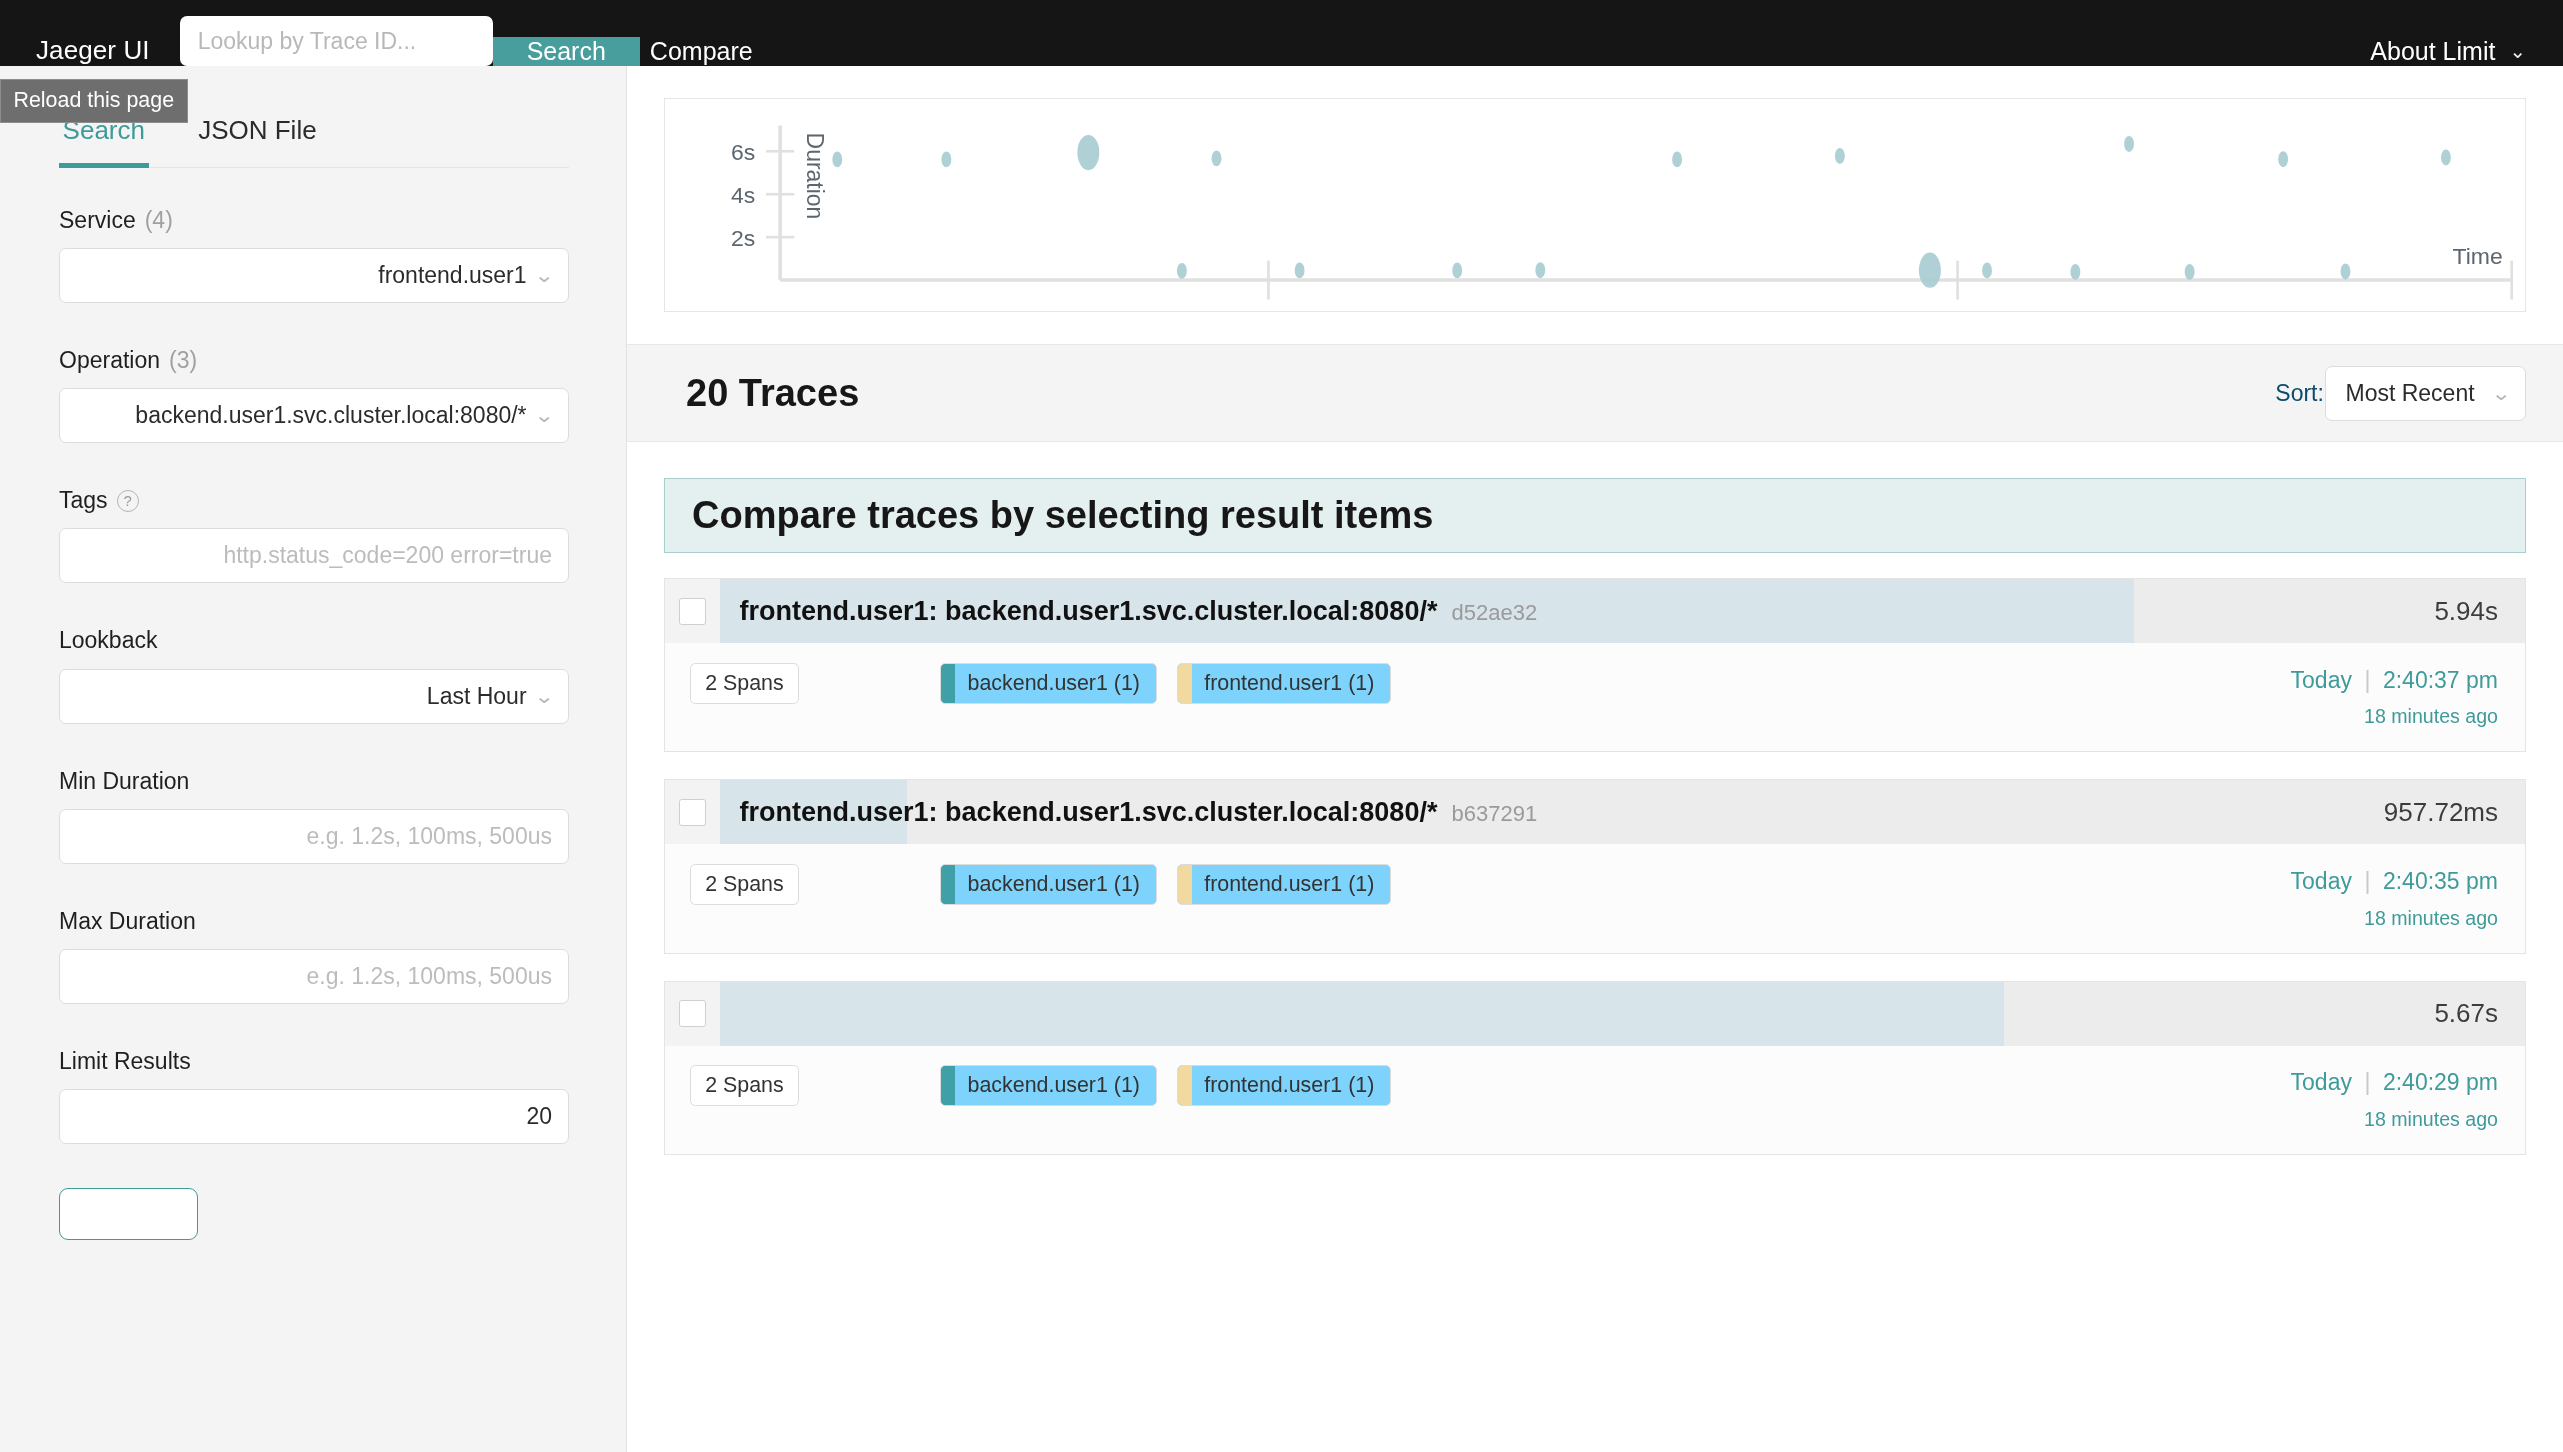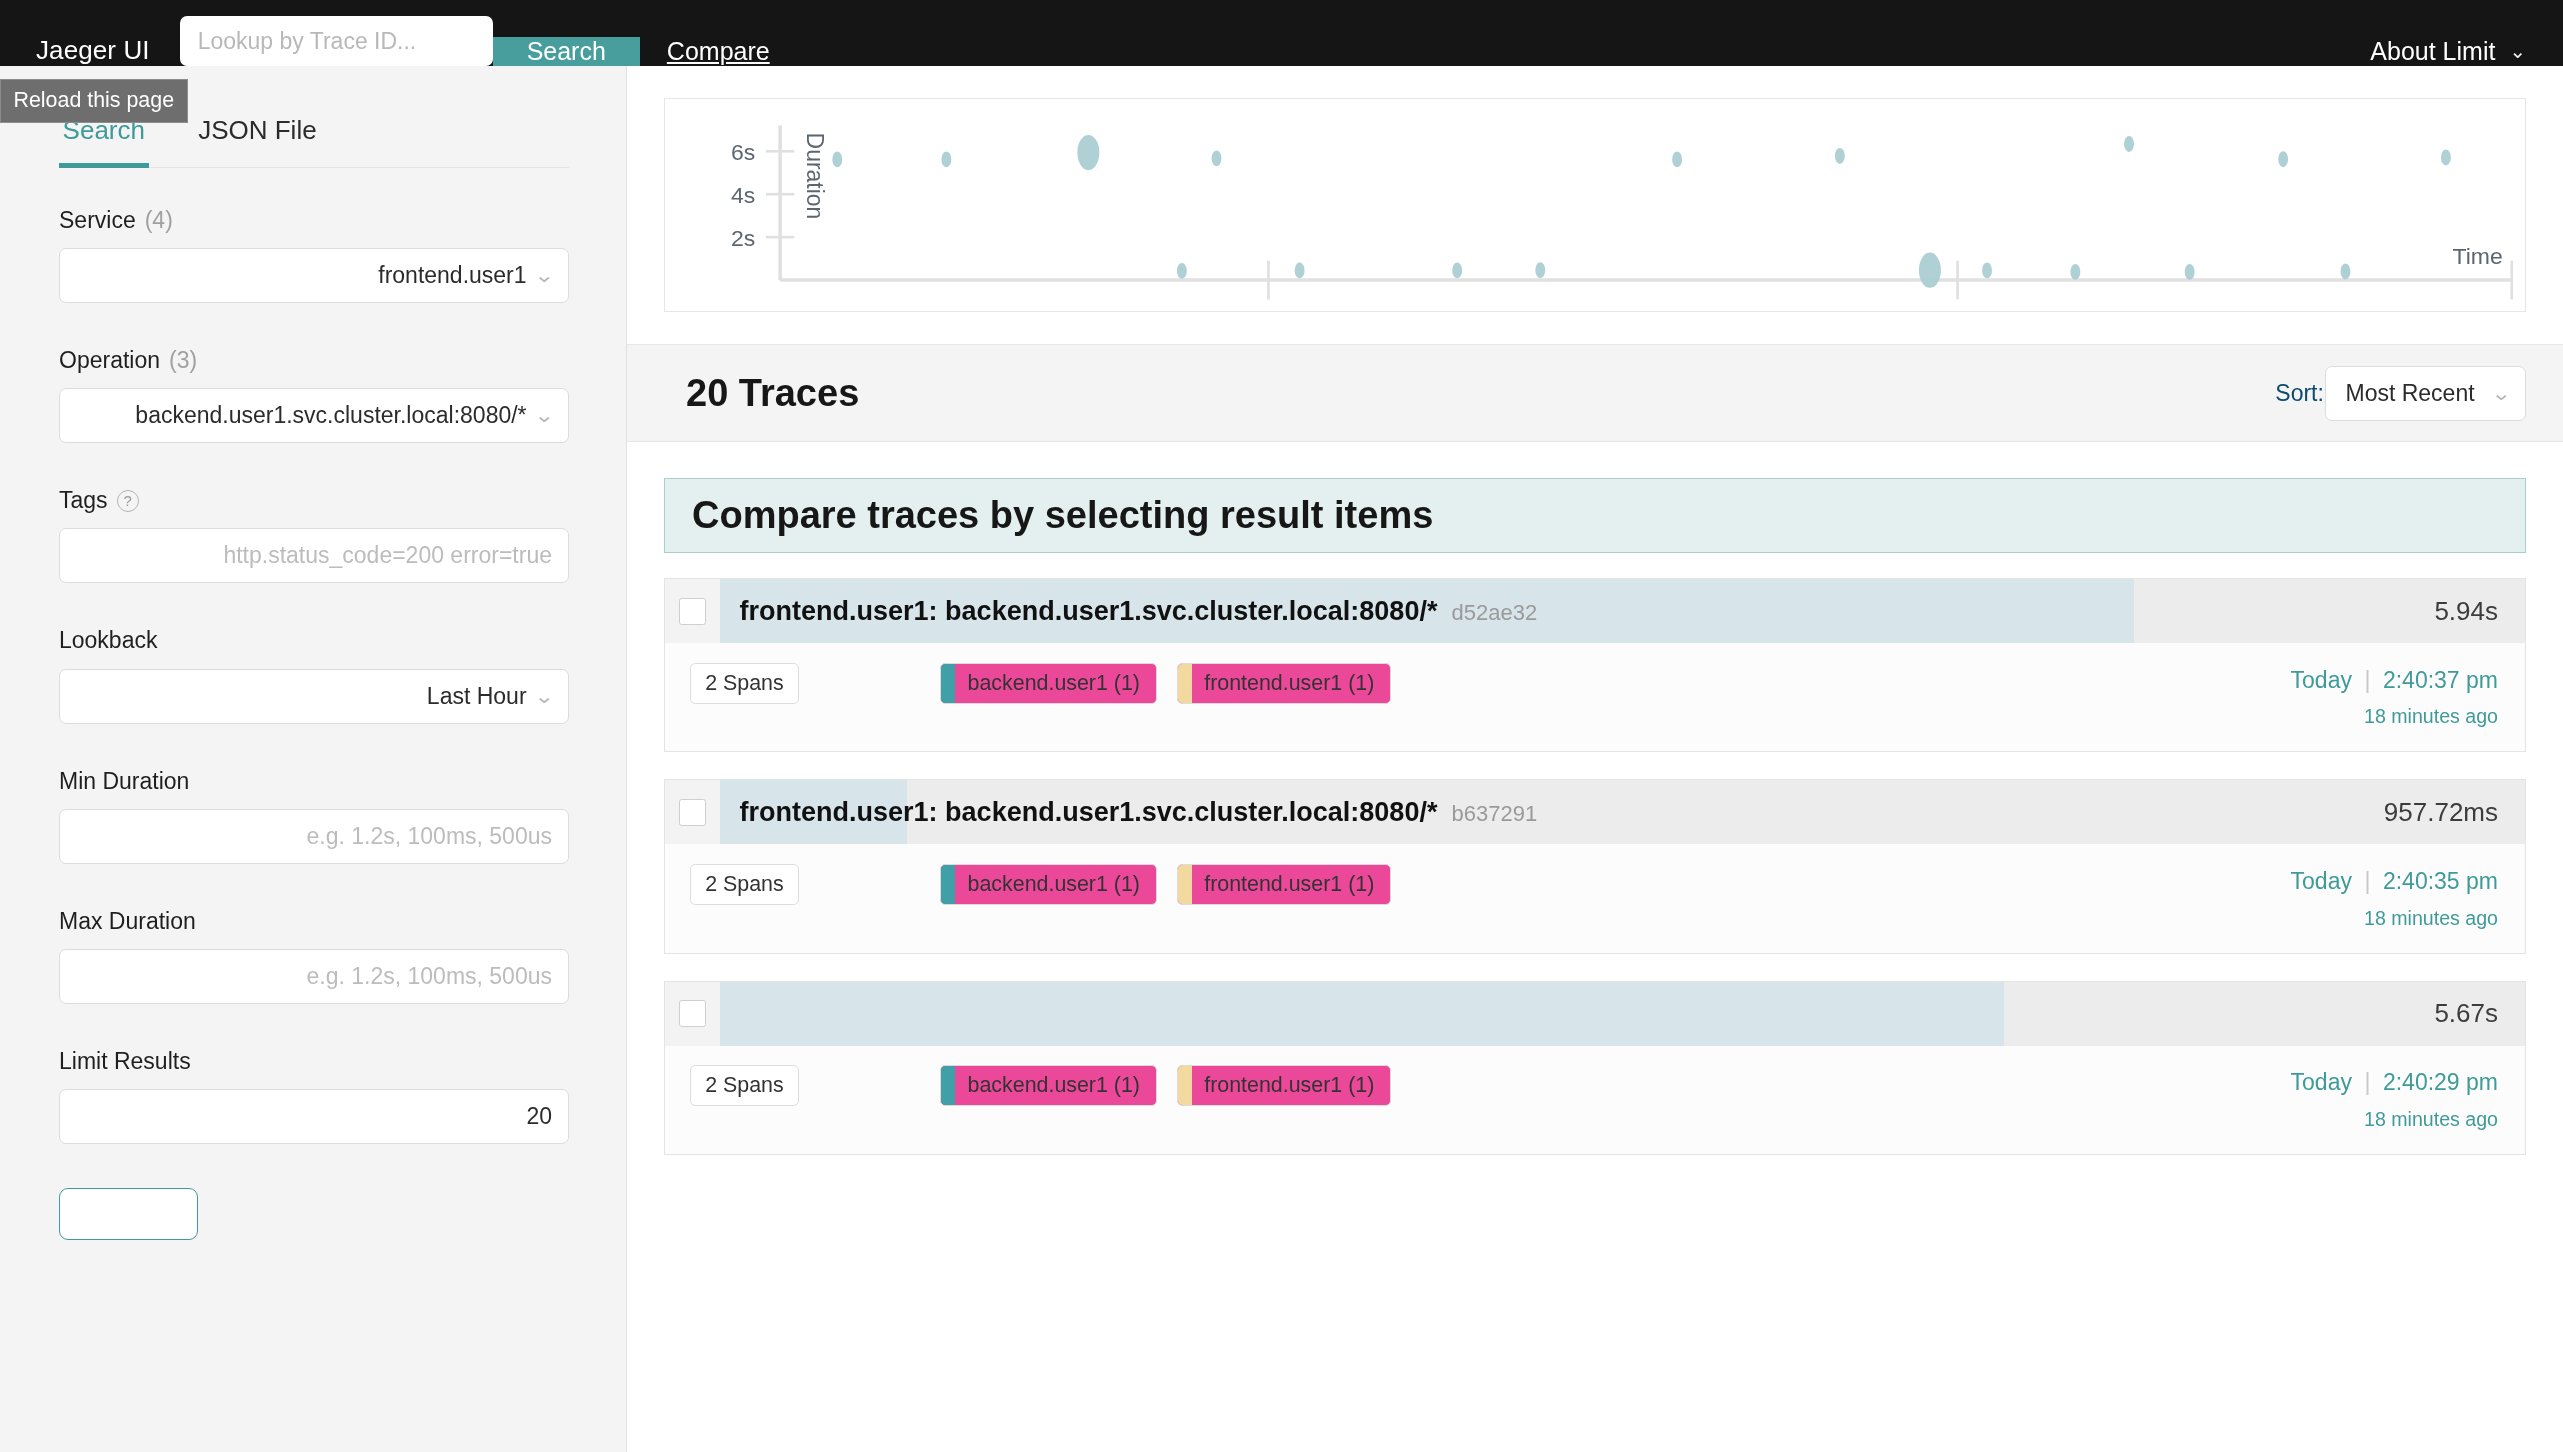--- a/index.html
+++ b/index.html
@@ -30,21 +30,21 @@
     font-family: "Liberation Sans", sans-serif;
     outline: none;
   }
   .traceid-input::placeholder { color: #b8b8b8; }
   .navtab {
     display: flex; align-items: center; justify-content: center;
     color: #fff; font-size: 25px; padding: 0 34px;
     cursor: pointer; user-select: none;
   }
   .navtab.active { background: #489d9d; }
-  .navtab.compare { padding: 0 27px; text-decoration: underline; }
+  .navtab.compare { padding: 0 10px; }
   .nav-spacer { flex: 1; }
   .about {
     display: flex; align-items: center; gap: 14.2px;
     color: #fff; font-size: 25px; padding: 0 37px 0 0; cursor: pointer;
   }
   .about .chev { font-size: 19.6px; opacity: .95; }
 
   
   .body {
     display: flex; height: calc(1452px - 66px);
@@ -208,21 +208,21 @@
     padding: 19.6px 27px 19.6px 25px; min-height: 100px;
   }
   .pill {
     height: 41px; border: 0.9px solid #dcdcdc; border-radius: 5.3px;
     background: #fff; display: inline-flex; align-items: center;
     font-size: 21.4px; color: #333; padding: 0 14.2px;
   }
   .spans-pill { margin-right: 141px; }
   .svc-pill {
     height: 41px; border: 0.9px solid #dcdcdc; border-radius: 5.3px;
-    background: #ec4899; display: inline-flex; align-items: center;
+    background: #7dd3fc; display: inline-flex; align-items: center;
     font-size: 21.4px; color: #333; overflow: hidden;
     margin-right: 19.6px;
   }
   .svc-pill .swatch { width: 14.2px; align-self: stretch; }
   .svc-pill .lbl { padding: 0 16px 0 12.5px; white-space: nowrap; }
   .result-bottom .spacer { flex: 1; }
   .times { text-align: right; line-height: 1.5; }
   .times .row1 {
     font-size: 23px; color: #3f9a9a;
     display: flex; align-items: center; justify-content: flex-end; gap: 12.5px;

